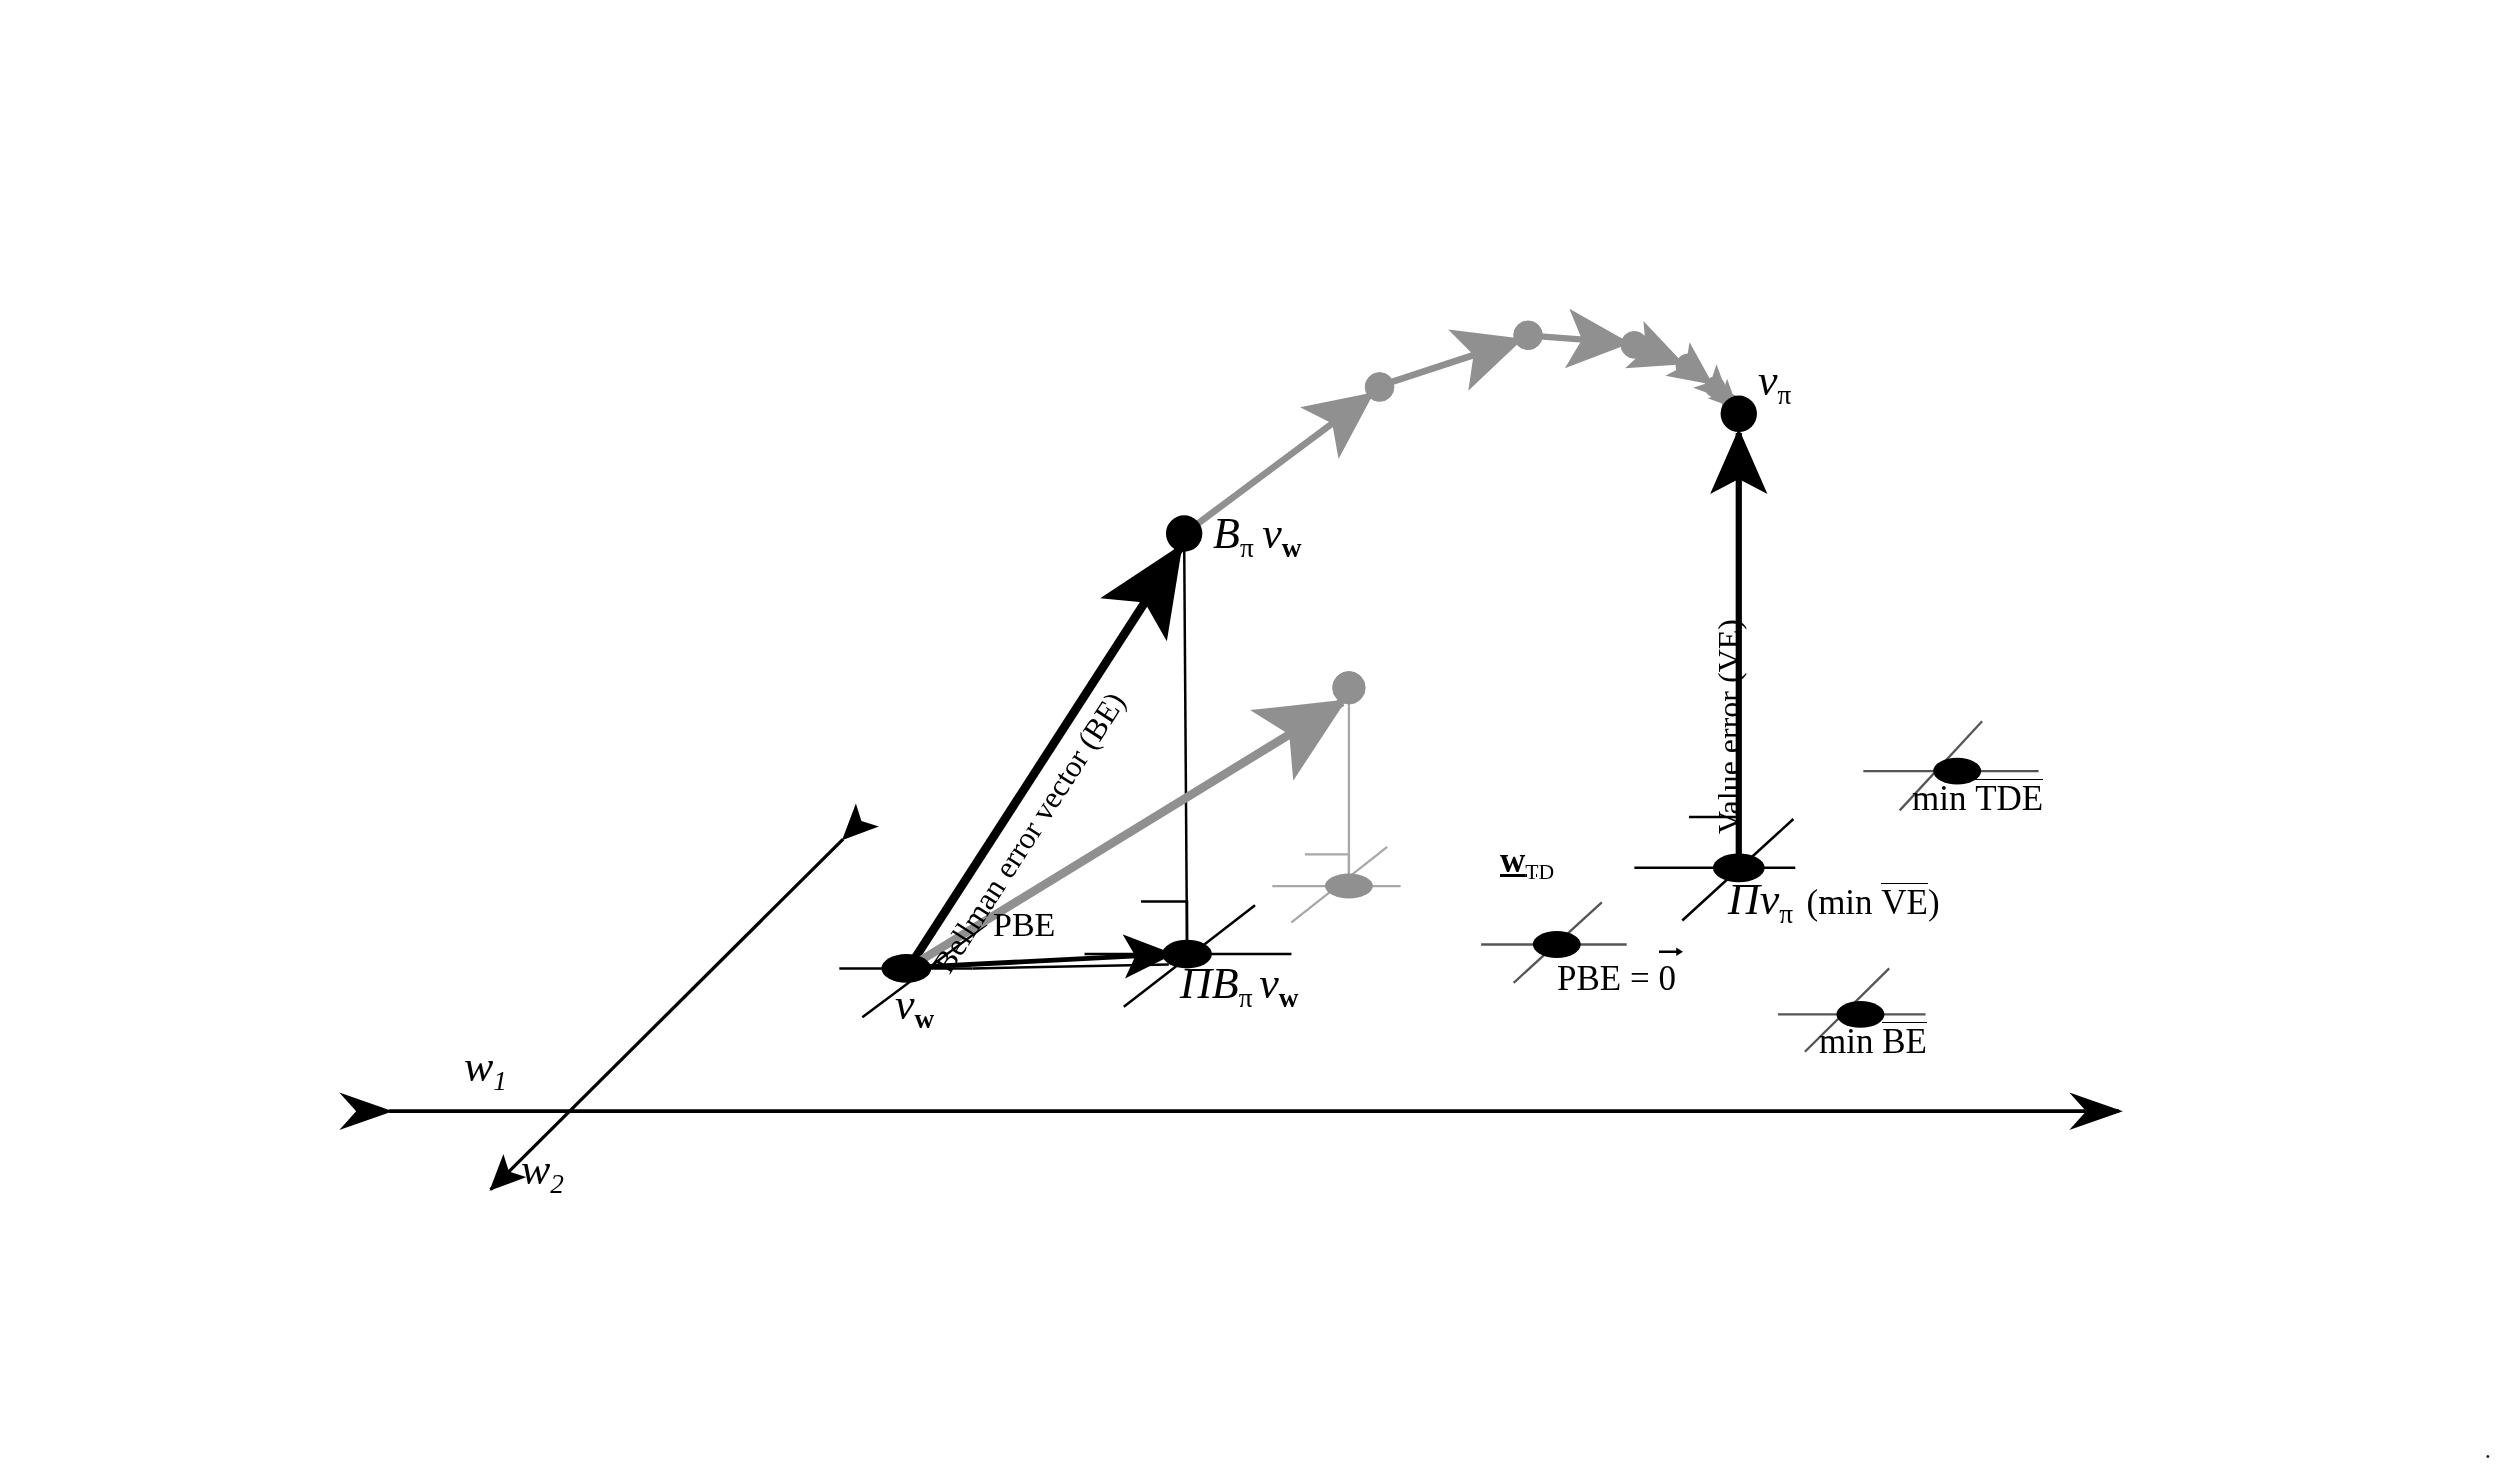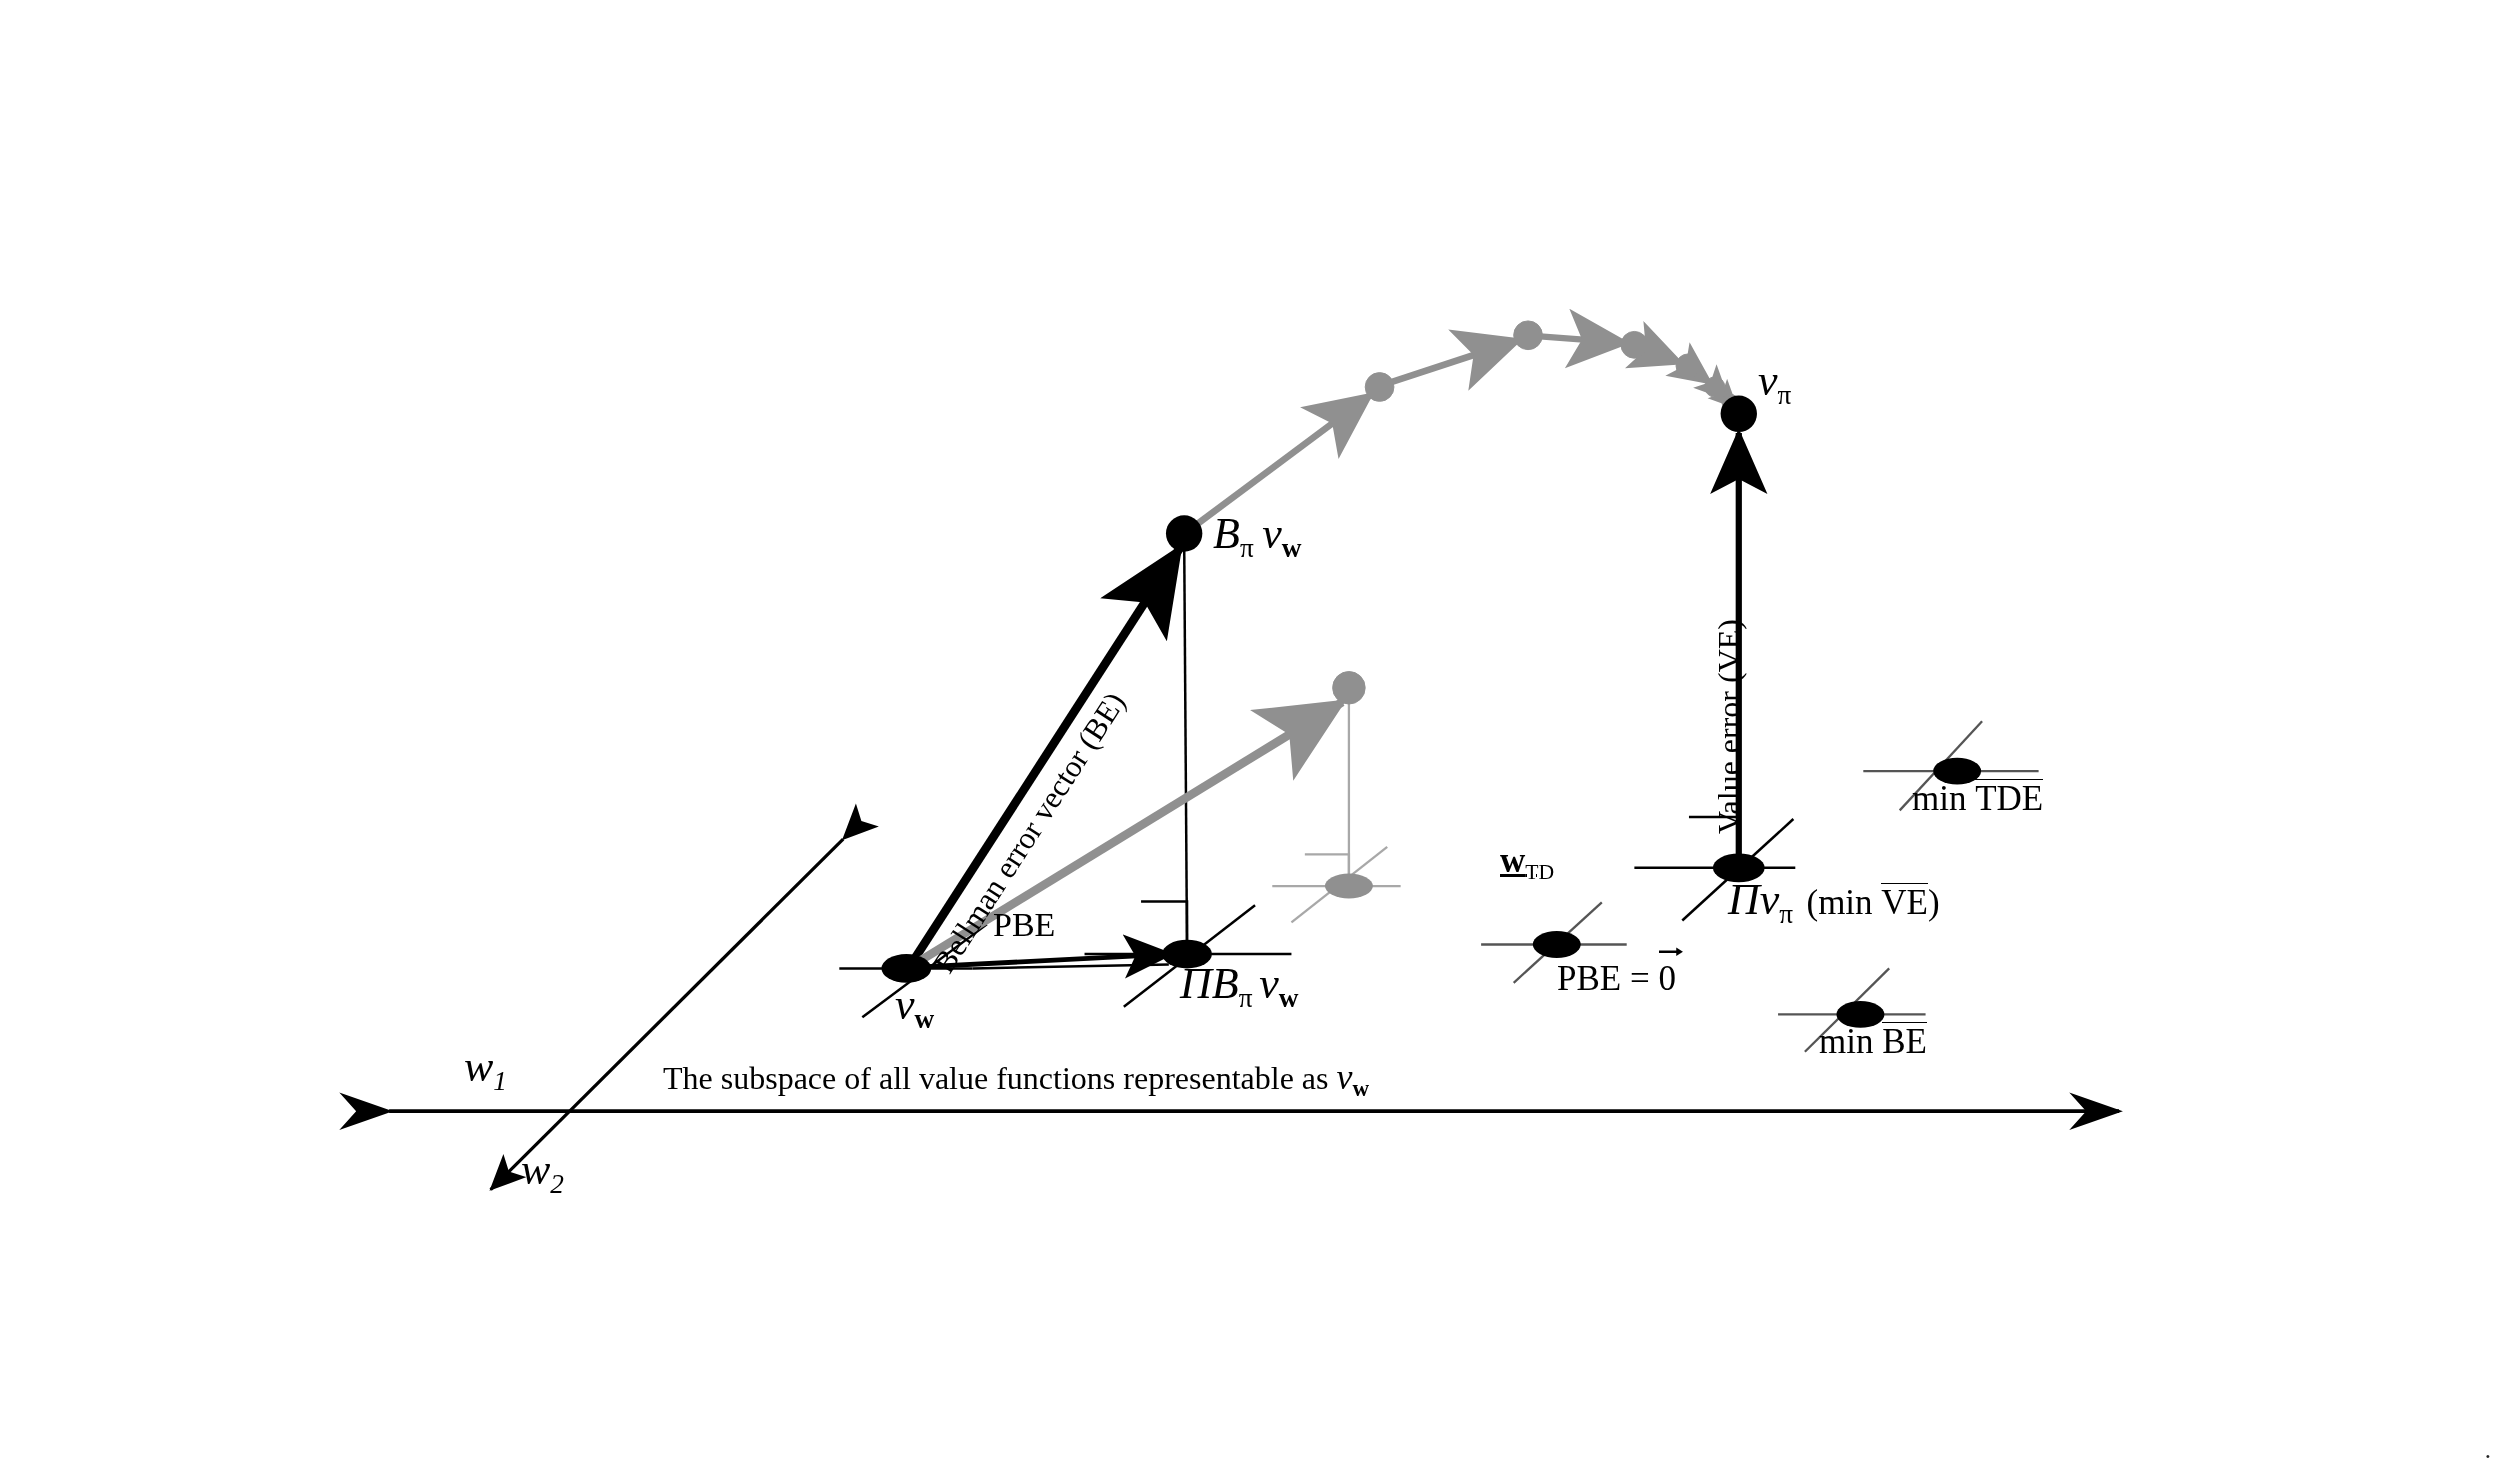--- a/index.html
+++ b/index.html
@@ -191,20 +191,17 @@
   </div>
 
   <div class="lbl pt-lbl" style="left:464px;top:1041px;">
     <span class="math">w</span><span class="subi">1</span>
   </div>
 
   <div class="lbl pt-lbl" style="left:521px;top:1144px;">
     <span class="math">w</span><span class="subi">2</span>
   </div>
 
-  <div class="lbl caption" style="left:663px;top:1056px;">
-    <span>The subspace of all value functions representable as </span><span class="math" style="font-size:36px;">v</span><span class="sub bf" style="font-size:23px;">w</span>
-  </div>
 
   <div class="period">.</div>
 
 </div>
 
 
 </body></html>

